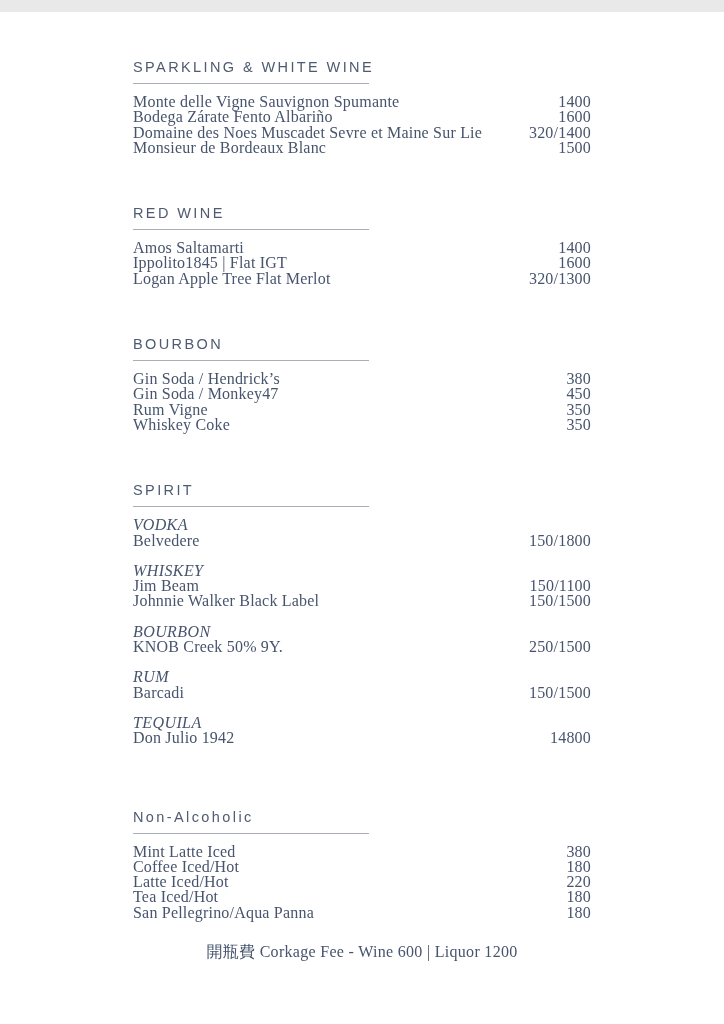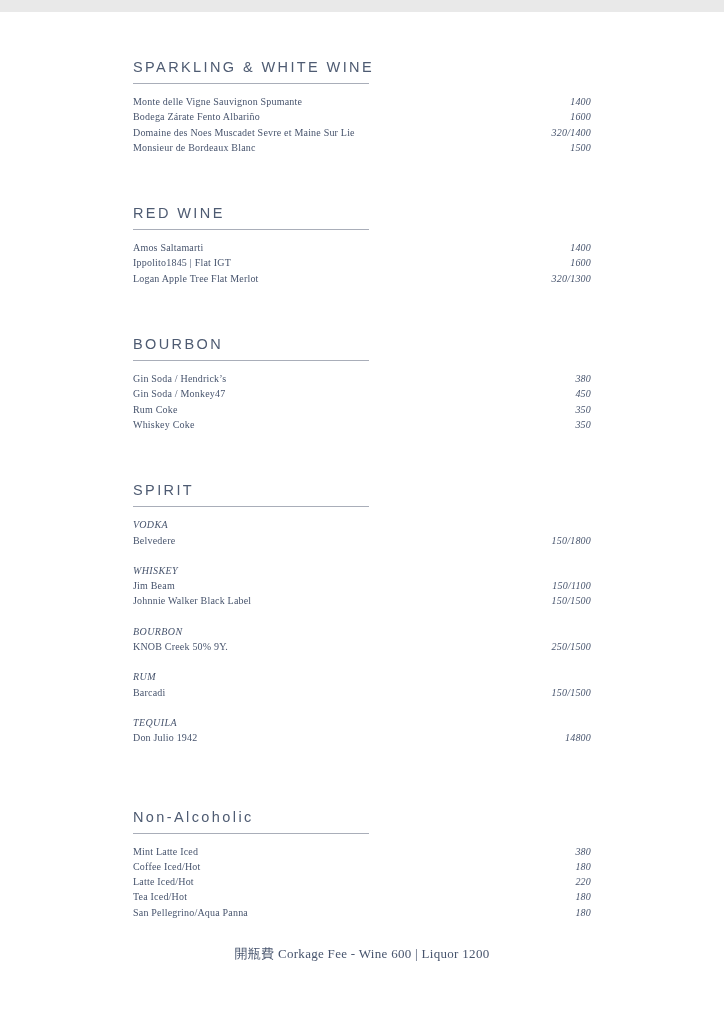--- a/index.html
+++ b/index.html
@@ -42,36 +42,36 @@
     border-top:1px solid var(--rule);
     width:236px;
     margin:7px 0 10px 0;
   }
   .group{ margin-top:15px; }
   .group:first-of-type{ margin-top:0; }
   .row{
     display:flex;
     justify-content:space-between;
     align-items:flex-end;
-    font-size:10px;
+    font-size:16px;
     line-height:15.3px;
     letter-spacing:0.2px;
   }
   .row .name{ padding-right:12px; white-space:nowrap; }
-  .row .price{ white-space:nowrap; text-align:right;font-style:italic; }
+  .row .price{ white-space:nowrap; text-align:right; }
   .category-label{
     font-style:italic;
     letter-spacing:0.4px;
   }
   .footer{
     position:absolute;
     left:0; right:0;
     bottom:73px;
     text-align:center;
-    font-size:13px;
+    font-size:16px;
     letter-spacing:0.3px;
     color:var(--ink);
   }
 </style>
 </head>
 <body>
 
 <div class="page">
   <div class="content">
       <section class="section">
@@ -120,21 +120,21 @@
         <div class="group">
           <div class="row">
             <span class="name">Gin Soda / Hendrick’s</span>
             <span class="price">380</span>
           </div>
           <div class="row">
             <span class="name">Gin Soda / Monkey47</span>
             <span class="price">450</span>
           </div>
           <div class="row">
-            <span class="name">Rum Coke</span>
+            <span class="name">Rum Vigne</span>
             <span class="price">350</span>
           </div>
           <div class="row">
             <span class="name">Whiskey Coke</span>
             <span class="price">350</span>
           </div>
         </div>
       </section>
       <section class="section">
         <h2 class="section-title">SPIRIT</h2>

